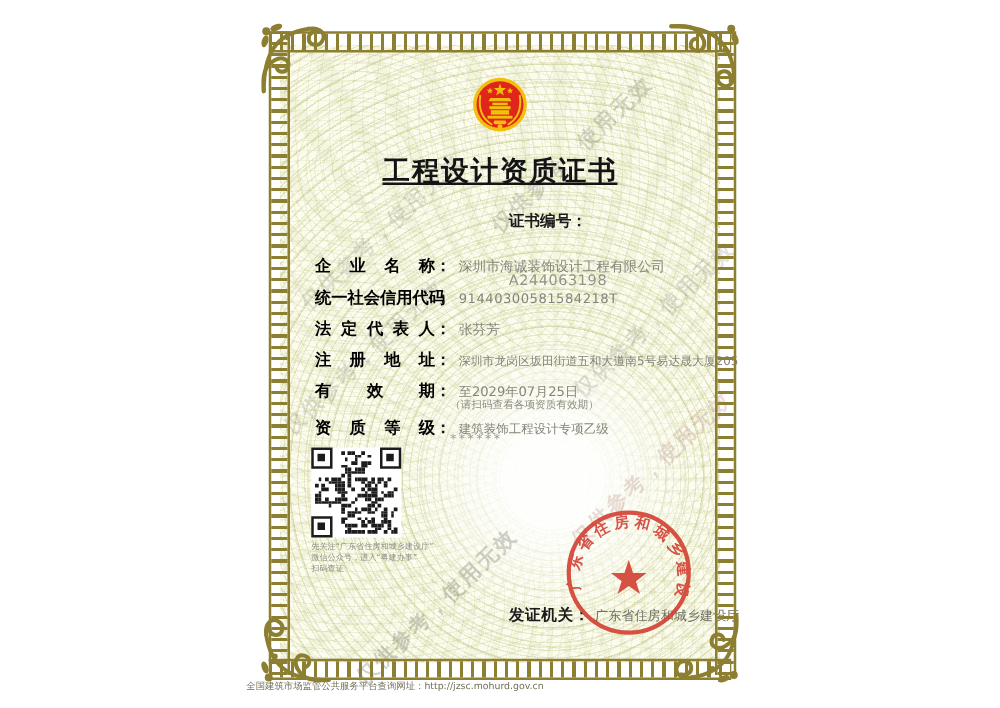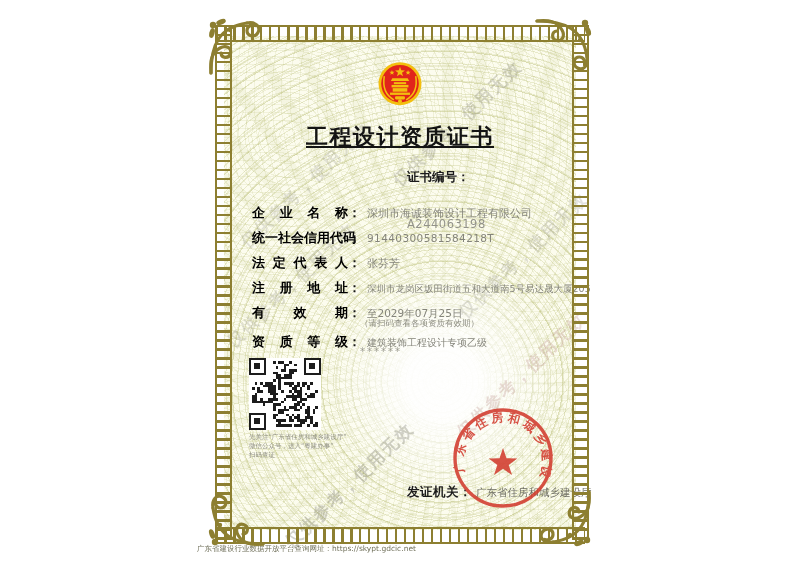--- a/index.html
+++ b/index.html
@@ -913,16 +913,16 @@
       <path id="ringPath" d="M 14 68 A 40 40 0 1 1 90 68" fill="none"></path>
     </defs>
     <circle cx="52" cy="52" r="48" fill="none" stroke="#d23b2e" stroke-width="3.4"></circle>
     <path d="M52 42 L55.5 52.3 L66.3 52.4 L57.7 58.9 L61 69.1 L52 62.8 L43 69.1 L46.3 58.9 L37.7 52.4 L48.5 52.3 Z" fill="#d23b2e"></path>
     <text font-size="12" fill="#d23b2e" font-weight="bold" letter-spacing="1">
       <textPath href="#ringPath" startOffset="2" textLength="168">广东省住房和城乡建设厅</textPath>
     </text>
   </svg>
 
   <div id="footer">
-    <div>广东省建设行业数据开放平台查询网址：https://skypt.gdcic.net</div>
+    <div>全国建筑市场监管公共服务平台查询网址：http://jzsc.mohurd.gov.cn</div>
   </div>
 
 </div>
 
 </body></html>

